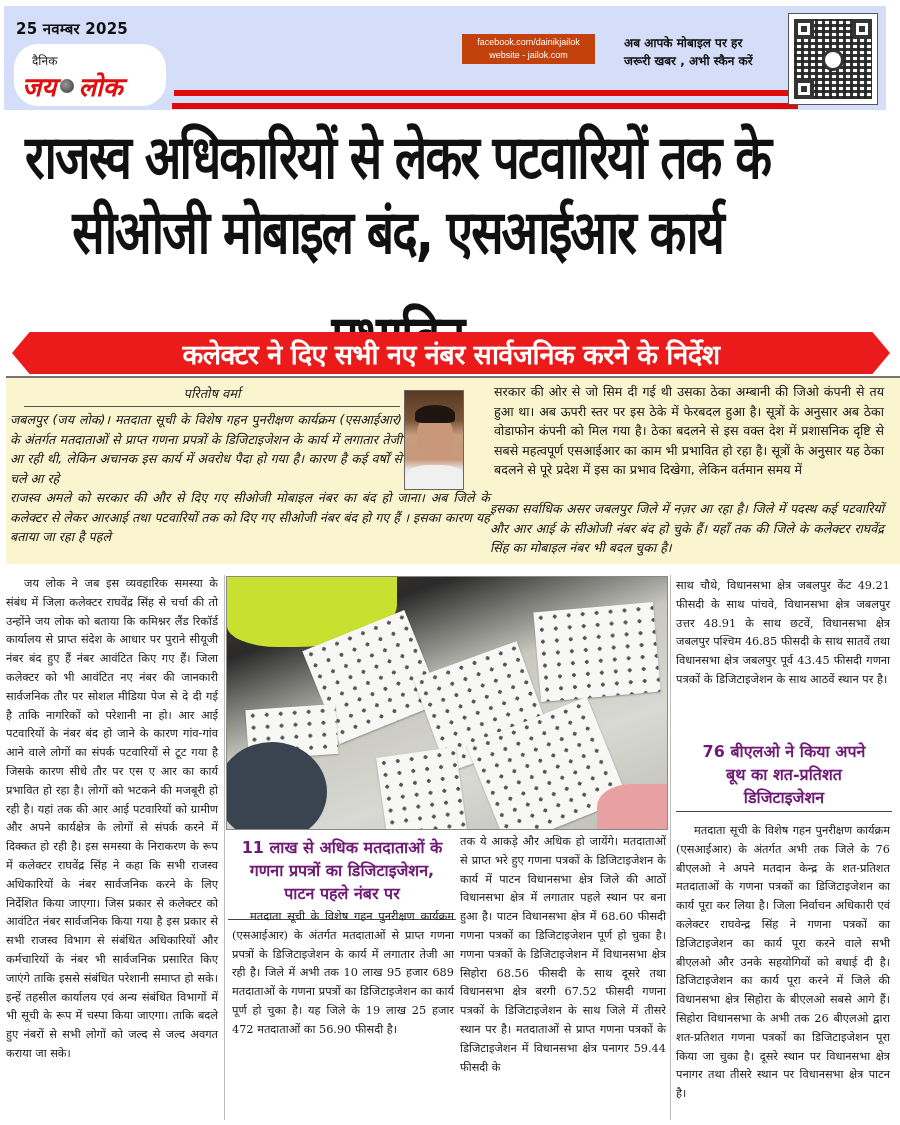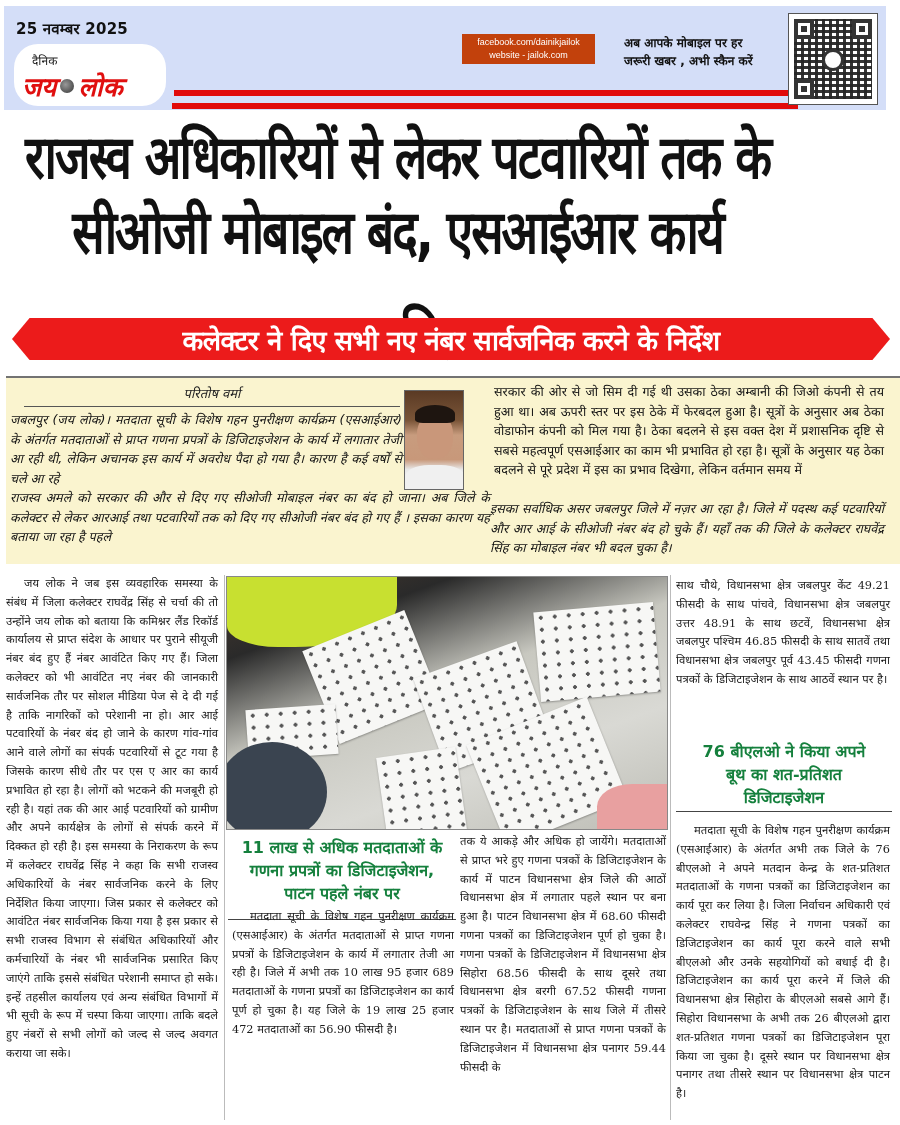--- a/index.html
+++ b/index.html
@@ -29,21 +29,21 @@
   .qc1 { left: 0; top: 0; } .qc2 { right: 0; top: 0; } .qc3 { left: 0; bottom: 0; }
   .qr-wa { position: absolute; left: 28px; top: 30px; width: 22px; height: 22px; border-radius: 50%; background: #fff; border: 3px solid #111; }
 
   
   .headline { position: absolute; left: 0; top: 114px; width: 795px; text-align: center; font-weight: bold; color: #111; font-family: "DejaVu Sans", sans-serif; }
   .hl1 { font-size: 48px; line-height: 86px; letter-spacing: -2px; }
   .hl2 { font-size: 48px; line-height: 84px; letter-spacing: -2px; }
   .hl-line { display: block; transform: scaleY(1.25); }
 
   
-  .ribbon { position: absolute; left: 12px; top: 318px; width: 878px; height: 42px; background: #ec1b1b;
+  .ribbon { position: absolute; left: 12px; top: 332px; width: 878px; height: 42px; background: #ec1b1b;
     clip-path: polygon(2% 0, 98% 0, 100% 50%, 98% 100%, 2% 100%, 0 50%); }
   .ribbon-text { position: absolute; left: 0; top: 0; width: 100%; height: 100%; display: flex; align-items: center; justify-content: center; color: #fff; font-size: 27px; font-weight: bold; letter-spacing: -0.5px; }
 
   
   .lead-box { position: absolute; left: 6px; top: 376px; width: 898px; height: 188px; background: #faf4cf; border-top: 2px solid #737373; }
   .byline { position: absolute; left: 18px; top: 6px; width: 376px; text-align: center; font-size: 13px; font-style: italic; color: #222; padding-bottom: 4px; border-bottom: 1px solid #555; }
   .lead-left { position: absolute; left: 4px; top: 32px; width: 392px; font-size: 12.6px; font-style: italic; line-height: 19.5px; text-align: justify; }
   .lead-left-wide { position: absolute; left: 4px; top: 110px; width: 480px; font-size: 12.6px; font-style: italic; line-height: 19.5px; text-align: justify; }
   .photo { position: absolute; left: 398px; top: 12px; width: 60px; height: 100px; background: linear-gradient(180deg, #5a3a24 0%, #7a5538 30%, #c89c7e 45%, #c8987a 70%, #e8e8e8 80%, #f4f4f4 100%); border: 1px solid #666; overflow: hidden; }
   .photo-face { position: absolute; left: 12px; top: 22px; width: 36px; height: 46px; border-radius: 45%; background: #c9977a; }
@@ -68,21 +68,21 @@
     background-image: radial-gradient(circle, #555 1.6px, transparent 2px); background-size: 14px 12px; background-color: #f7f7f5; }
   .s1 { left: 90px; top: 50px; width: 110px; height: 100px; transform: rotate(-22deg); }
   .s2 { left: 200px; top: 80px; width: 110px; height: 100px; transform: rotate(-20deg); }
   .s3 { left: 310px; top: 30px; width: 120px; height: 90px; transform: rotate(-5deg); }
   .s4 { left: 20px; top: 130px; width: 90px; height: 50px; transform: rotate(-4deg); }
   .s5 { left: 255px; top: 140px; width: 130px; height: 110px; transform: rotate(-22deg); }
   .s6 { left: 155px; top: 175px; width: 80px; height: 90px; transform: rotate(-8deg); }
   .np-head { position: absolute; left: -10px; top: 165px; width: 110px; height: 100px; border-radius: 50%; background: #3a4450; }
   .np-pink { position: absolute; right: 0; bottom: 0; width: 70px; height: 45px; background: #e8a0a0; border-radius: 50% 0 0 0; }
 
-  .sub-h { position: absolute; text-align: center; font-weight: bold; color: #15803d; }
+  .sub-h { position: absolute; text-align: center; font-weight: bold; color: #701a75; }
   .sub-h1 { left: 228px; top: 836px; width: 228px; font-size: 16px; line-height: 23px; }
   .sub-h1 .last { display: block; border-bottom: 1px solid #444; padding-bottom: 14px; }
   .sub-h2 { left: 676px; top: 740px; width: 216px; font-size: 16px; line-height: 23px; }
   .sub-h2 .last { display: block; border-bottom: 1px solid #444; padding-bottom: 2px; }
   .col-rule { position: absolute; width: 1px; background: #bbb; }
 </style>
 </head>
 <body>
 
 <header class="masthead">

